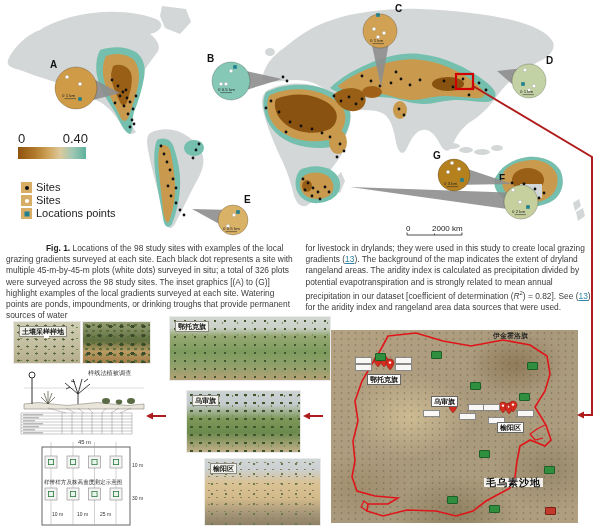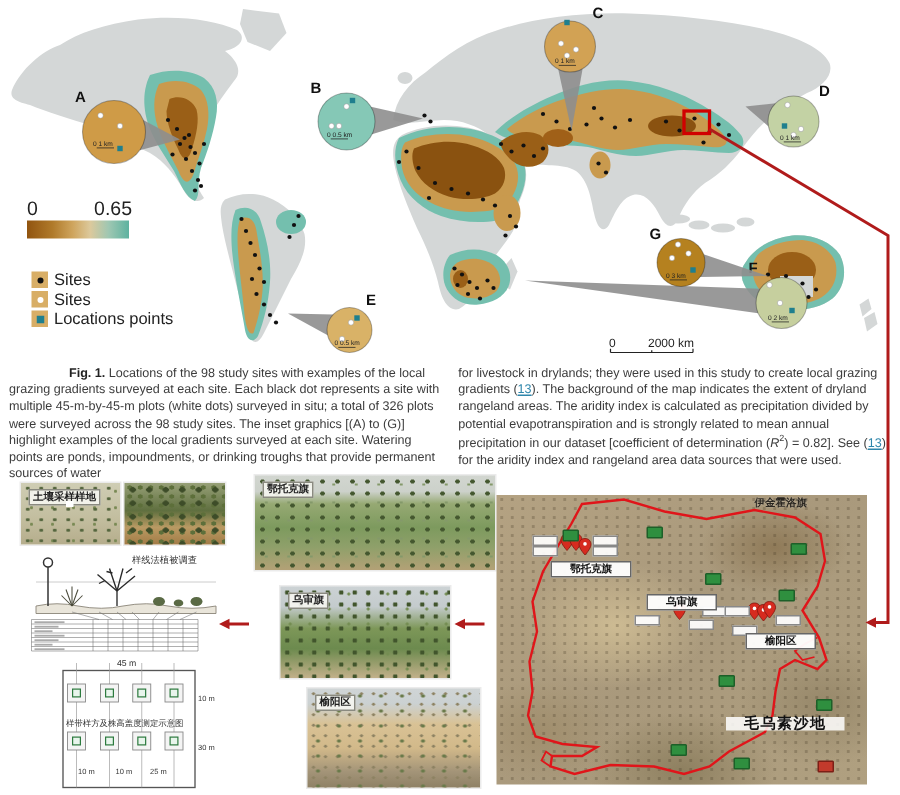--- a/index.html
+++ b/index.html
@@ -8,21 +8,21 @@
   svg text{font-family:"Liberation Sans",sans-serif;}
   #worldmap{position:absolute;left:0;top:0;}
   #overlay{position:absolute;left:0;top:0;pointer-events:none;}
   
   #colorbar-block{position:absolute;left:18px;top:131px;width:100px;}
   #cb-nums{display:flex;justify-content:space-between;width:70px;font-size:13px;color:#222;}
   #cb-bar{width:68px;height:12px;margin-top:1px;
     background:linear-gradient(90deg,#91540f 0%,#b07a2a 25%,#cfa55e 45%,#dcc99c 62%,#9fc7b2 80%,#5db2a0 100%);}
   #cb-label{font-size:12px;margin-top:3px;color:#222;}
   #legend{position:absolute;left:21px;top:181px;}
-  .lg-row{display:flex;align-items:flex-start;height:12px;margin-bottom:1px;}
+  .lg-row{display:flex;align-items:flex-end;height:12px;margin-bottom:1px;}
   .lg-sw{width:11px;height:11px;background:#d8ae66;position:relative;margin-right:4px;flex:0 0 11px;}
   .lg-sw span{position:absolute;left:50%;top:50%;transform:translate(-50%,-50%);display:block;}
   .mk-black{width:4px;height:4px;border-radius:50%;background:#111;}
   .mk-white{width:4px;height:4px;border-radius:50%;background:#fff;}
   .mk-teal{width:5px;height:5px;background:#1f7f8e;}
   .lg-label{font-size:11px;color:#222;}
   
   .caption{position:absolute;left:6px;top:243px;width:589px;display:flex;gap:10px;}
   .caption .col{flex:1;font-size:8.4px;line-height:11.2px;color:#3c3c3c;text-align:left;}
   .caption b{color:#222;padding-left:40px;}
@@ -65,21 +65,21 @@
       radial-gradient(ellipse 70px 50px at 12% 82%,#a08e6d 0%,rgba(160,142,109,0) 70%),
       radial-gradient(ellipse 90px 55px at 50% 95%,#8e8060 0%,rgba(142,128,96,0) 70%),
       linear-gradient(135deg,#b4a282,#a9997c 50%,#b0a080);
     background-size:7px 6px,100% 100%,100% 100%,100% 100%,100% 100%,100% 100%,100% 100%;}
   #sat svg{position:absolute;left:0;top:0;}
   .sat-chip{position:absolute;width:15px;height:5px;background:rgba(255,255,255,0.92);border:0.5px solid #888;}
   .sat-badge{position:absolute;width:9px;height:6px;border-radius:1px;}
   .badge-green{background:#2f8f3f;border:0.5px solid #1d5f28;}
   .badge-red{background:#c23a2c;border:0.5px solid #7c1f16;}
   .sat-label{position:absolute;background:rgba(255,255,255,0.95);border:1px solid #666;color:#111;
-    font-size:7px;font-weight:bold;padding:0 12px;line-height:9px;white-space:nowrap;}
+    font-size:7px;font-weight:bold;padding:0 2px;line-height:9px;white-space:nowrap;}
   .sat-label.big{background:rgba(255,255,255,0.85);border:none;font-size:10px;letter-spacing:1px;}
   .sat-label.dark{background:transparent;border:none;color:#2a2620;text-shadow:0 0 1px rgba(255,255,255,0.4);}
 </style>
 </head>
 <body>
 
 <div class="stage">
 
   <svg id="worldmap" width="600" height="238" viewBox="0 0 600 238">
     <g fill="#d4d7d7" stroke="none">
@@ -291,21 +291,21 @@
       <line x1="407" y1="235" x2="462" y2="235" stroke="#222" stroke-width="0.8"></line>
       <line x1="407" y1="232.5" x2="407" y2="235" stroke="#222" stroke-width="0.8"></line>
       <line x1="434.5" y1="233.5" x2="434.5" y2="235" stroke="#222" stroke-width="0.8"></line>
       <line x1="462" y1="232.5" x2="462" y2="235" stroke="#222" stroke-width="0.8"></line>
     </g>
   </svg>
 
   <div id="colorbar-block">
     <div id="cb-nums">
       <span>0</span>
-      <span>0.65</span>
+      <span>0.40</span>
     </div>
     <div id="cb-bar"></div>
   </div>
   <div id="legend">
       <div class="lg-row">
         <div class="lg-sw">
           <span class="mk-black"></span>
         </div>
         <span class="lg-label">Sites</span>
       </div>

